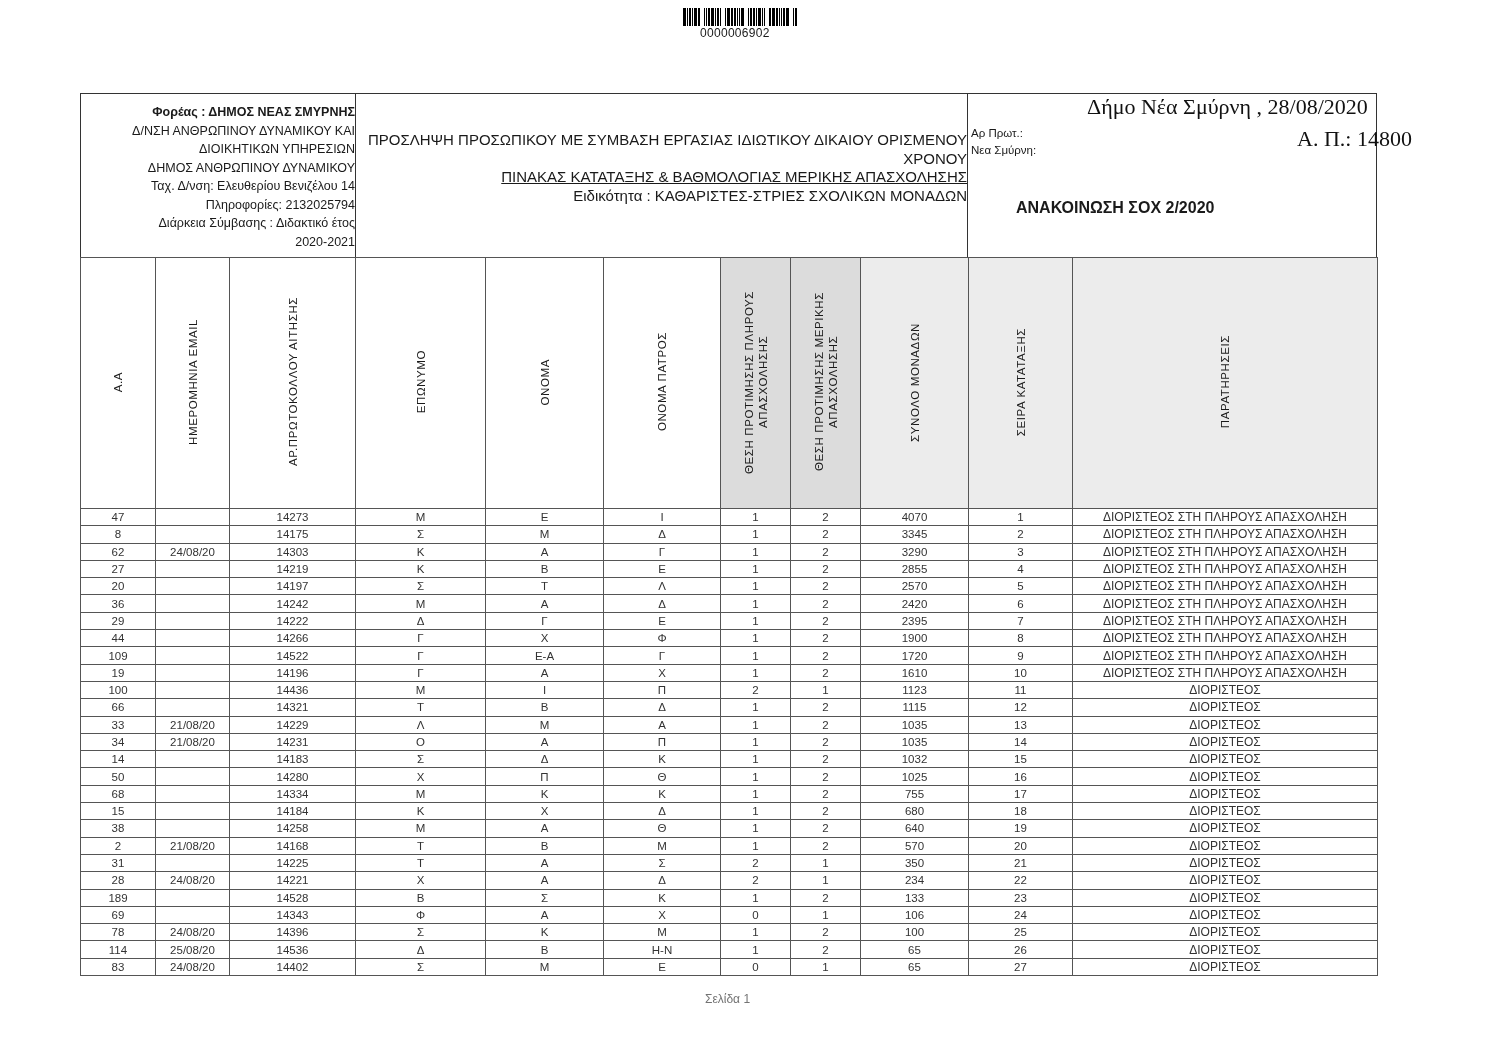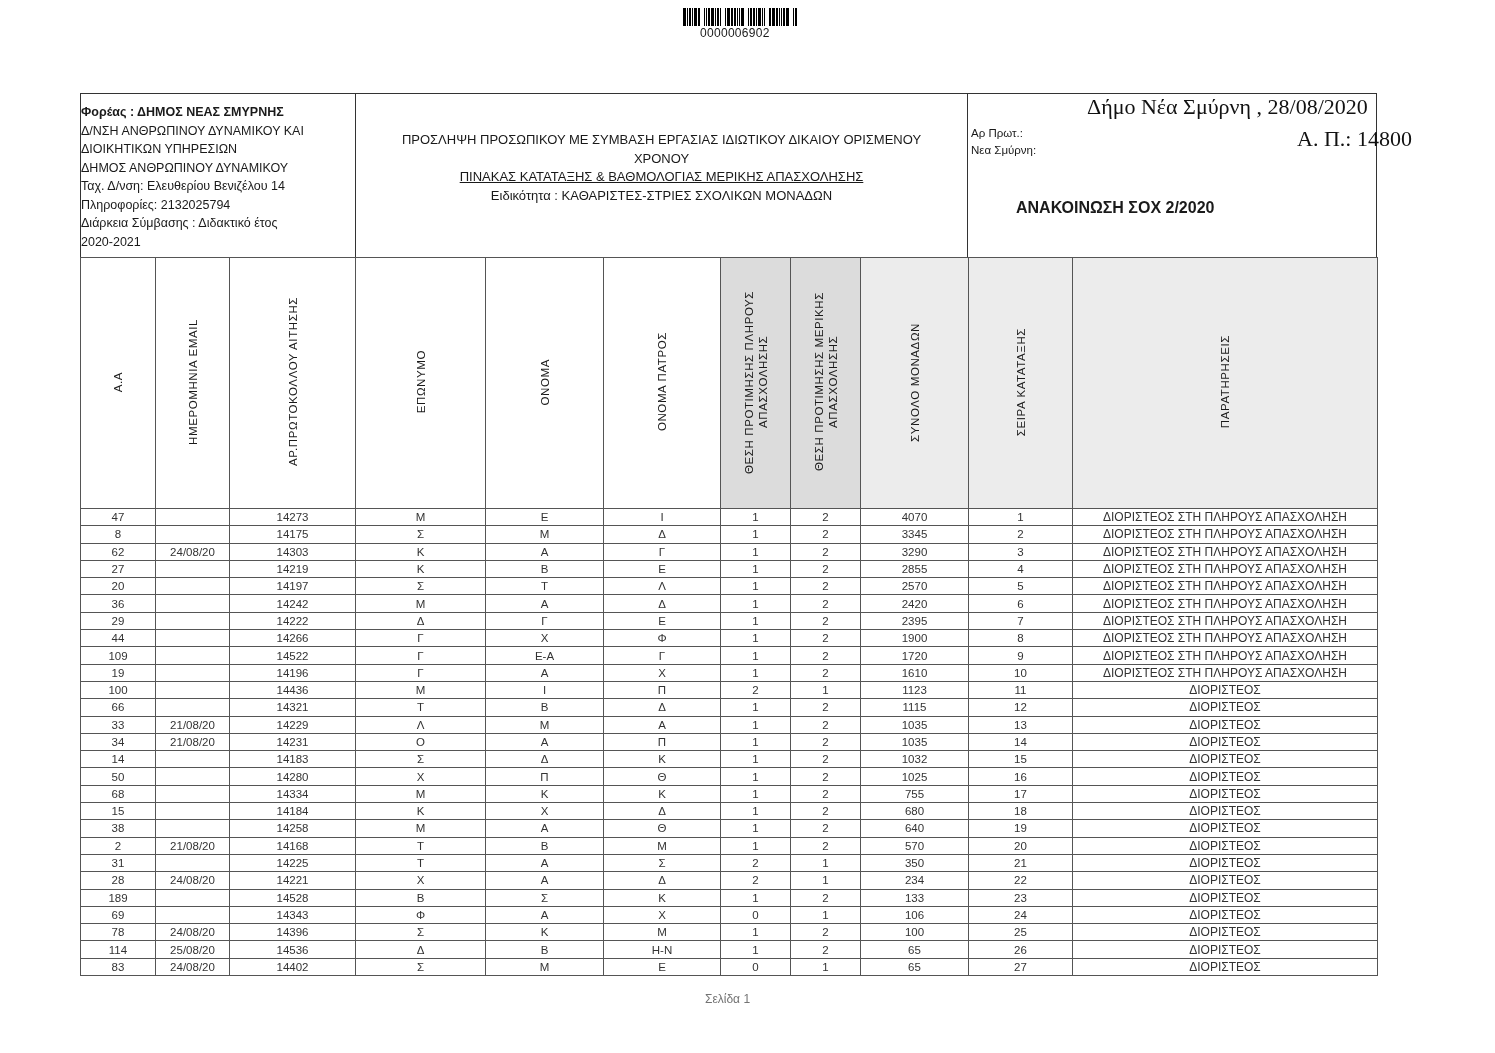--- a/index.html
+++ b/index.html
@@ -5,25 +5,25 @@
   html, body { margin:0; padding:0; background:#ffffff; }
   body { width:1495px; height:1053px; position:relative; overflow:hidden;
          font-family:"Liberation Sans", sans-serif; color:#1a1a1a; }
   .barcode { position:absolute; left:683px; top:8px; width:130px; height:18px;
              display:flex; gap:1px; align-items:stretch; }
   .barcode span { background:#000; display:block; }
   .barcode-num { position:absolute; left:700px; top:26px; font-size:12px; letter-spacing:0.3px; }
 
   .header { position:absolute; left:80px; top:93px; width:1297px; height:165px;
             border:1.5px solid #333; display:flex; box-sizing:border-box; }
-  .hdr-left { width:275px; border-right:1.5px solid #333; text-align:left;
+  .hdr-left { width:275px; border-right:1.5px solid #333; text-align:right;
               font-size:12.5px; line-height:18.5px; padding-top:9px; box-sizing:border-box; }
   .hdr-left .b { font-weight:bold; }
-  .hdr-mid { width:612px; border-right:1.5px solid #333; text-align:center;
-             font-size:13px; line-height:18.5px; padding-top:37px; box-sizing:border-box; }
+  .hdr-mid { width:612px; border-right:1.5px solid #333; text-align:right;
+             font-size:15px; line-height:18.5px; padding-top:37px; box-sizing:border-box; }
   .hdr-mid .u { text-decoration:underline; }
   .hdr-right { flex:1; position:relative; font-size:11.5px; }
   .hdr-right .ap { position:absolute; left:3px; top:31px; line-height:17px; }
   .hdr-right .anak { position:absolute; left:48px; top:105px; font-weight:bold; font-size:16px; }
   .stamp { position:absolute; font-family:"Liberation Serif", serif; font-size:22px; color:#111; white-space:nowrap; }
 
   table.main { position:absolute; left:80px; top:257px; border-collapse:collapse;
                table-layout:fixed; width:1297px; }
   table.main th, table.main td { border:1px solid #555; padding:0; text-align:center;
                font-size:11.5px; overflow:hidden; white-space:nowrap; }

